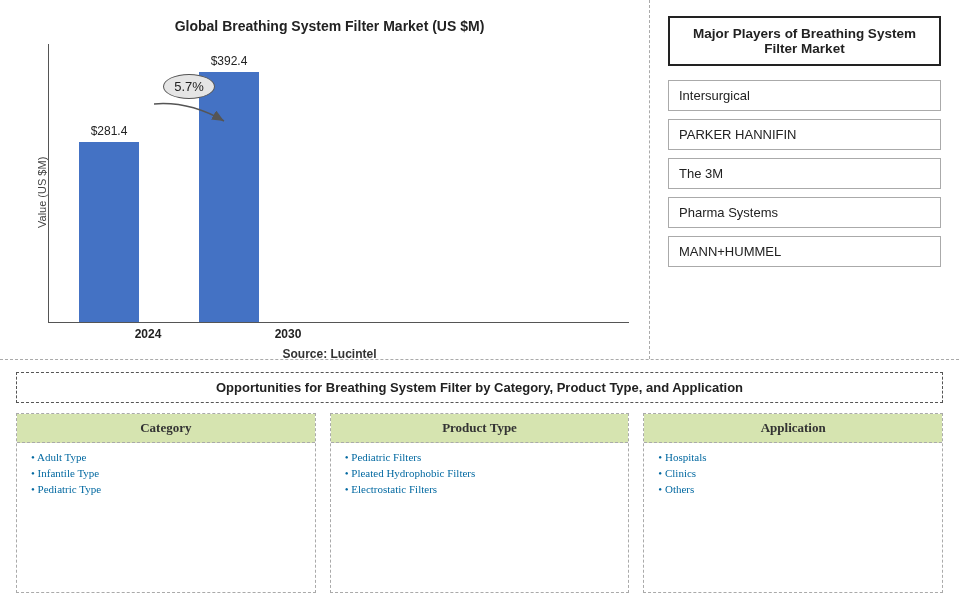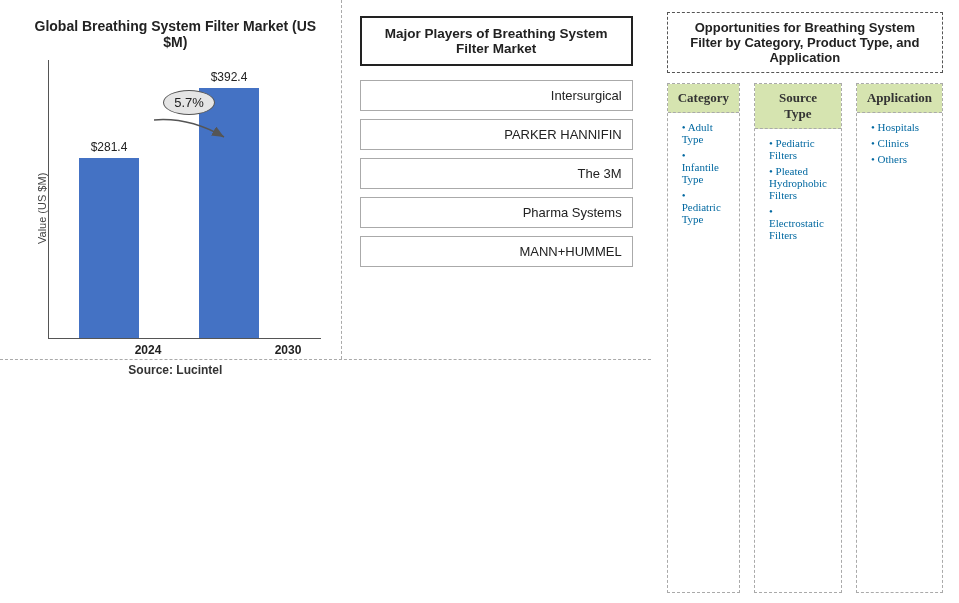--- a/index.html
+++ b/index.html
@@ -9,20 +9,21 @@
       width: 959px;
       height: 603px;
       overflow: hidden;
       font-size: 13px;
     }
 
     .main-container {
       width: 959px;
       height: 603px;
       display: flex;
+      flex-direction: column;
     }
 
     
     .top-section {
       display: flex;
       flex-direction: row;
       height: 360px;
       border-bottom: 1.5px dashed #aaa;
     }
 
@@ -154,21 +155,21 @@
       text-align: center;
       font-weight: bold;
       font-size: 13.5px;
       color: #222;
       margin-bottom: 6px;
     }
 
     .player-box {
       border: 1px solid #aaa;
       padding: 7px 10px;
-      text-align: right;
+      text-align: left;
       font-size: 13px;
       color: #222;
       background: #fff;
     }
 
     
     .bottom-section {
       flex: 1;
       padding: 12px 16px 10px 16px;
       display: flex;
@@ -287,21 +288,21 @@
       <div class="category-col">
         <div class="category-header">Category</div>
         <div class="category-items">
           <div class="category-item">• Adult Type</div>
           <div class="category-item">• Infantile Type</div>
           <div class="category-item">• Pediatric Type</div>
         </div>
       </div>
 
       <div class="category-col">
-        <div class="category-header">Source Type</div>
+        <div class="category-header">Product Type</div>
         <div class="category-items">
           <div class="category-item">• Pediatric Filters</div>
           <div class="category-item">• Pleated Hydrophobic Filters</div>
           <div class="category-item">• Electrostatic Filters</div>
         </div>
       </div>
 
       <div class="category-col">
         <div class="category-header">Application</div>
         <div class="category-items">

